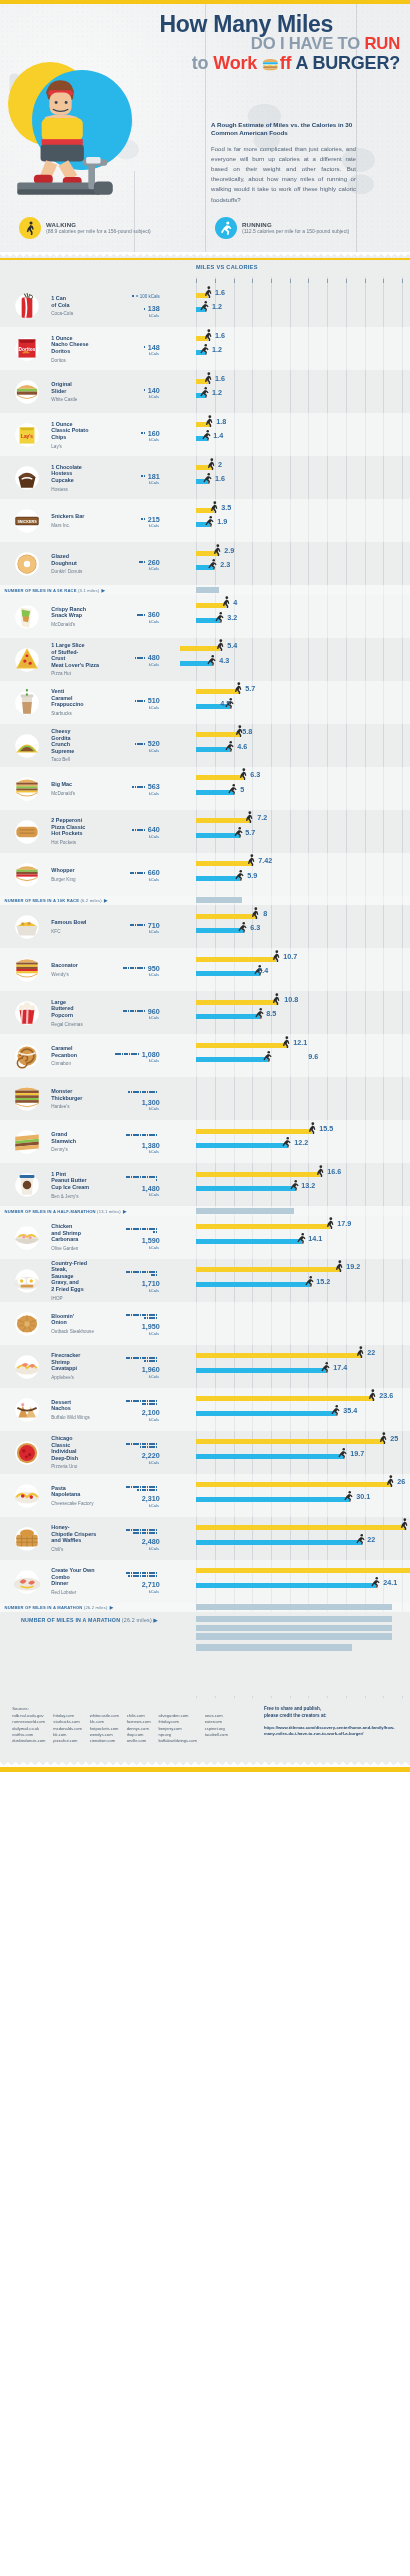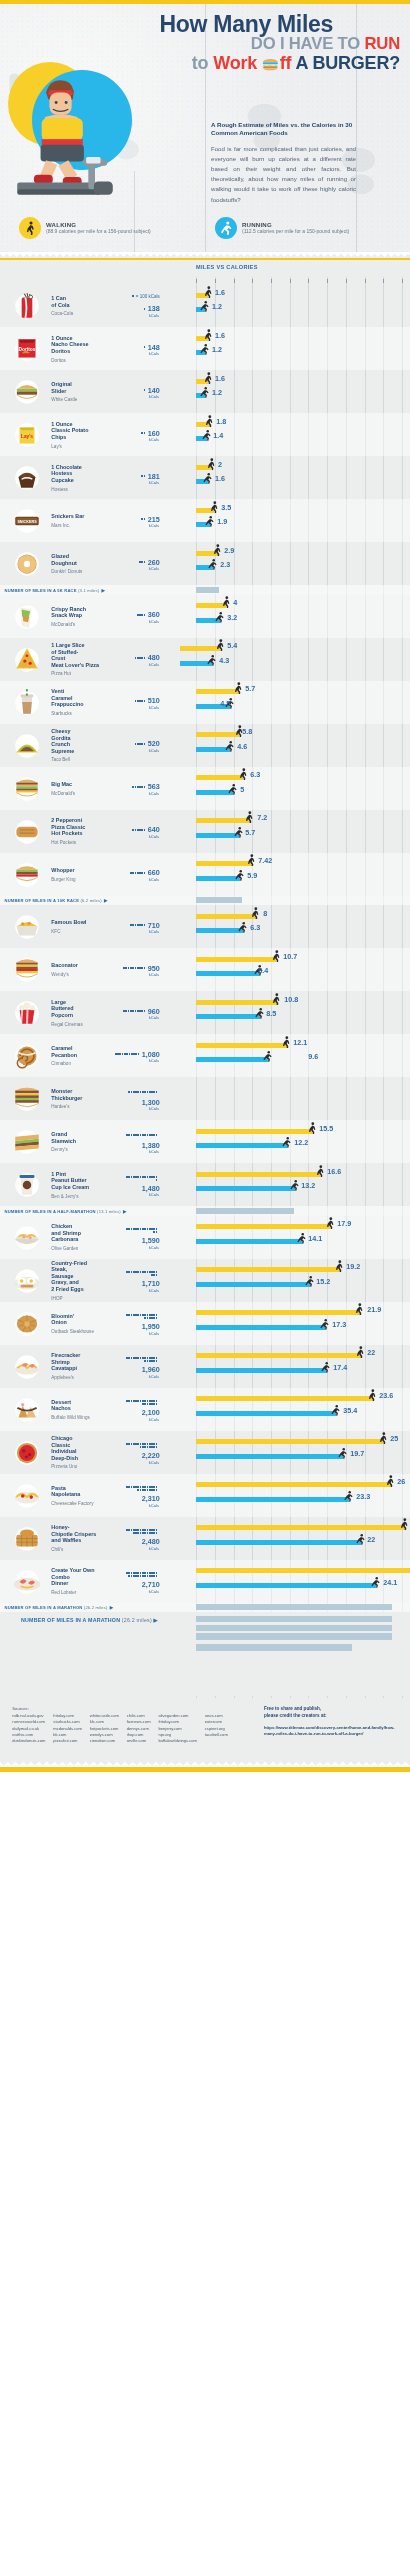--- a/index.html
+++ b/index.html
@@ -1321,42 +1321,20 @@
           </div>
     <div class="namecol">
       <div class="fname">Bloomin'<br>Onion</div>
       <div class="fbrand">Outback Steakhouse</div>
     </div>
     <div class="calcol">
       
       <span class="sqs"><span class="sq"></span><span class="sq"></span><span class="sq"></span><span class="sq"></span><span class="sq"></span><span class="sq"></span><span class="sq"></span><span class="sq"></span><span class="sq"></span><span class="sq"></span><span class="sq"></span><span class="sq"></span><span class="sq"></span><span class="sq"></span><span class="sq"></span><span class="sq"></span><span class="sq"></span><span class="sq"></span><span class="sq"></span><span class="sq"></span></span><span class="calnum">1,950</span>
       <span class="calunit">kCals</span>
     </div>
-    <div class="bars" style="margin-left: 31px;">
-      <div class="bar-line">
-        <div class="bar walk" style="left:0;width:164px;"></div>
-        <span style="position:absolute;left:159px;top:-1.1px;">
-                <svg class="bar-figure" viewBox="0 0 16 22">
-    <circle cx="8.6" cy="3" r="2.5" fill="#2b2b2b"></circle>
-    <path d="M7.8 6.2 l3.6 1.8 l1.8 5.4 l-2.2 .7 l-1.6 -4 l-.9 3.6 l2.7 4.2 l-.5 5.6 l-2.4 0 l.2 -4.9 l-3.2 -4.5 l-1.3 4 l-2.4 -.7 l1.8 -6 Z" fill="#2b2b2b"></path>
-  </svg>
-              </span>
-        <span class="bar-val" style="left:171px;">21.9</span>
-      </div>
-      <div class="bar-line">
-        <div class="bar run" style="left:0;width:129px;"></div>
-        <span style="position:absolute;left:124px;top:-1.1px;">
-                <svg class="bar-figure" viewBox="0 0 18 22">
-    <circle cx="11.5" cy="3.2" r="2.5" fill="#2b2b2b"></circle>
-    <path d="M9.8 6.6 l4.4 1.4 l3 3.8 l-1.8 1.6 l-2.6 -2.7 l-2.1 3 l3.2 3 l-1.2 5.6 l-2.7 -.5 l.9 -4.2 l-4.6 -3.6 l-3.2 5.4 l-2.3 -1.4 l4.4 -7.4 Z" fill="#2b2b2b"></path>
-  </svg>
-              </span>
-        <span class="bar-val" style="left:136px;">17.3</span>
-      </div>
-    </div>
         </div>
         <div class="row">
     <div class="thumb">
             <svg viewBox="0 0 60 54" width="32" height="29">
               <circle cx="30" cy="28" r="22" fill="#fff"></circle>
               <ellipse cx="30" cy="32" rx="22" ry="10" fill="#efe9dd"></ellipse>
               <path d="M12 30 q10 -10 18 0 q10 -10 18 0" stroke="#f2c233" stroke-width="3.4" fill="none"></path>
               <path d="M20 24 q6 -7 12 -1 q-4 8 -12 1 Z" fill="#f08a6e"></path>
               <path d="M34 26 q6 -7 11 -1 q-4 8 -11 1 Z" fill="#f08a6e"></path>
             </svg>
@@ -1509,21 +1487,21 @@
         <span class="bar-val" style="left:201px;">26</span>
       </div>
       <div class="bar-line">
         <div class="bar run" style="left:0;width:153px;"></div>
         <span style="position:absolute;left:148px;top:-1.1px;">
                 <svg class="bar-figure" viewBox="0 0 18 22">
     <circle cx="11.5" cy="3.2" r="2.5" fill="#2b2b2b"></circle>
     <path d="M9.8 6.6 l4.4 1.4 l3 3.8 l-1.8 1.6 l-2.6 -2.7 l-2.1 3 l3.2 3 l-1.2 5.6 l-2.7 -.5 l.9 -4.2 l-4.6 -3.6 l-3.2 5.4 l-2.3 -1.4 l4.4 -7.4 Z" fill="#2b2b2b"></path>
   </svg>
               </span>
-        <span class="bar-val" style="left:160px;">23.3</span>
+        <span class="bar-val" style="left:160px;">30.1</span>
       </div>
     </div>
         </div>
         <div class="row">
     <div class="thumb">
             <svg viewBox="0 0 60 54" width="32" height="29">
               <circle cx="30" cy="28" r="22" fill="#fff"></circle>
               <rect x="10" y="20" width="40" height="22" rx="4" fill="#d79a4c"></rect>
               <g stroke="#b6832f" stroke-width="1.8">
                 <path d="M10 27 h40 M10 34 h40 M20 20 v22 M30 20 v22 M40 20 v22"></path>

